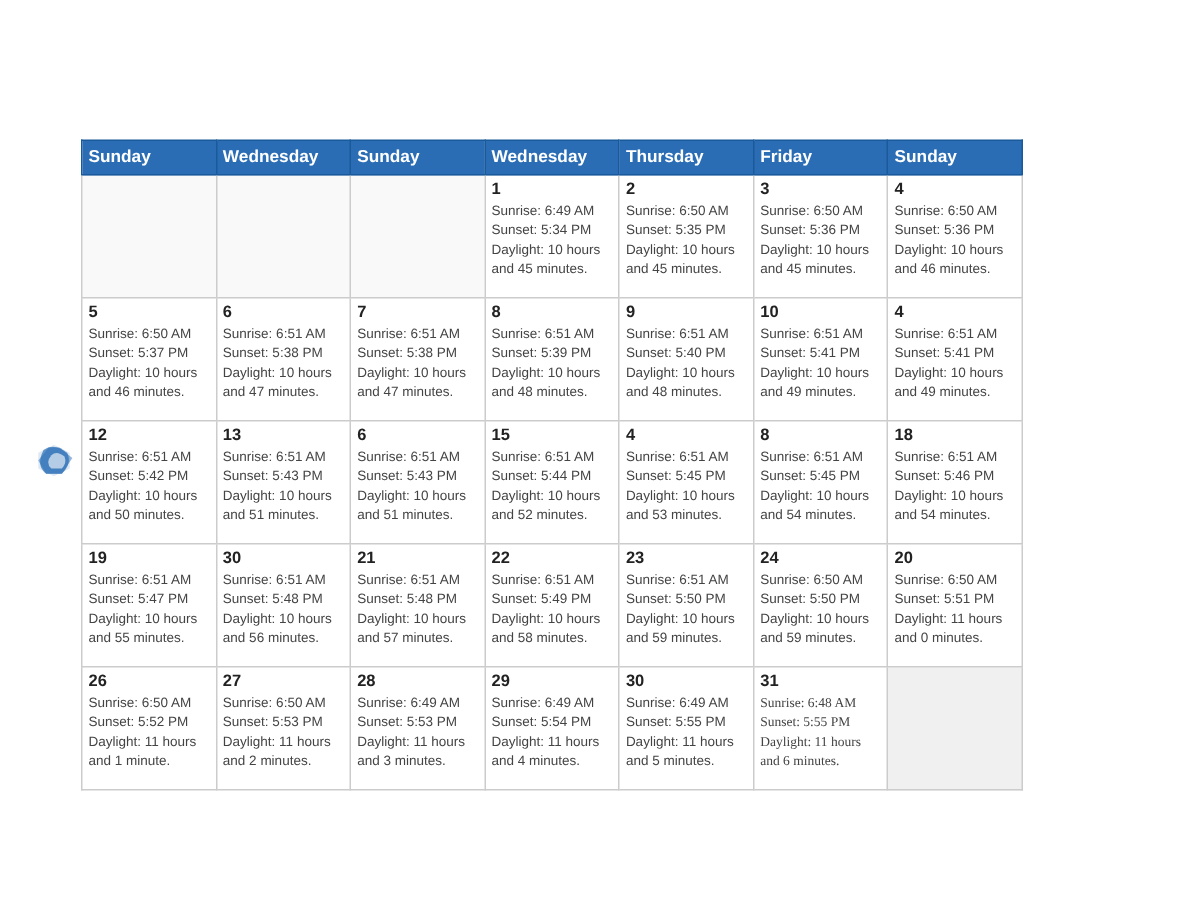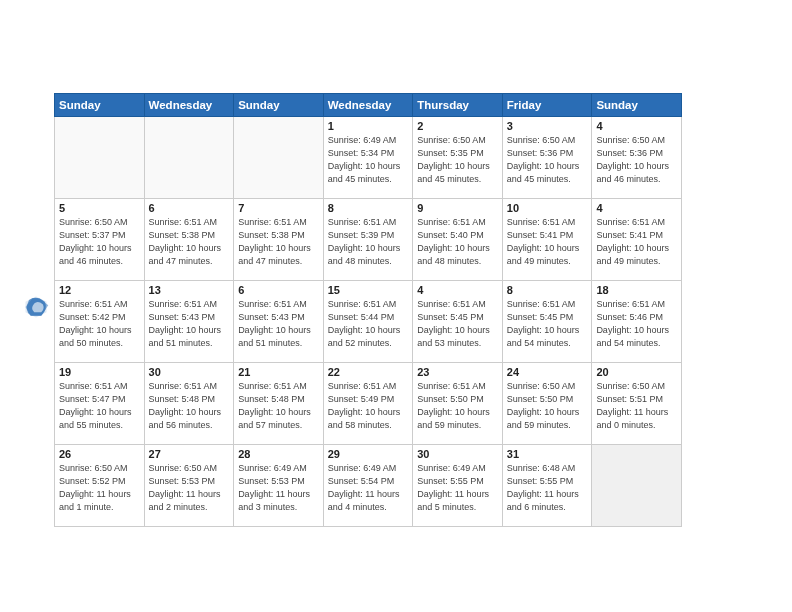--- a/index.html
+++ b/index.html
@@ -356,21 +356,21 @@
           </td>
           <td>
             <div class="day-number">30</div>
             <div class="day-info" style="white-space: pre-line;">Sunrise: 6:49 AM
 Sunset: 5:55 PM
 Daylight: 11 hours
 and 5 minutes.</div>
           </td>
           <td>
             <div class="day-number">31</div>
-            <div class="day-info" style="white-space: pre-line;">Sunrise: 6:48 AM
+            <div class="day-info" style="white-space: pre-line; font-family: Liberation Serif, serif;">Sunrise: 6:48 AM
 Sunset: 5:55 PM
 Daylight: 11 hours
 and 6 minutes.</div>
           </td>
           <td class="shaded"></td>
         </tr>
       </tbody>
   </table>
 </div>
 

